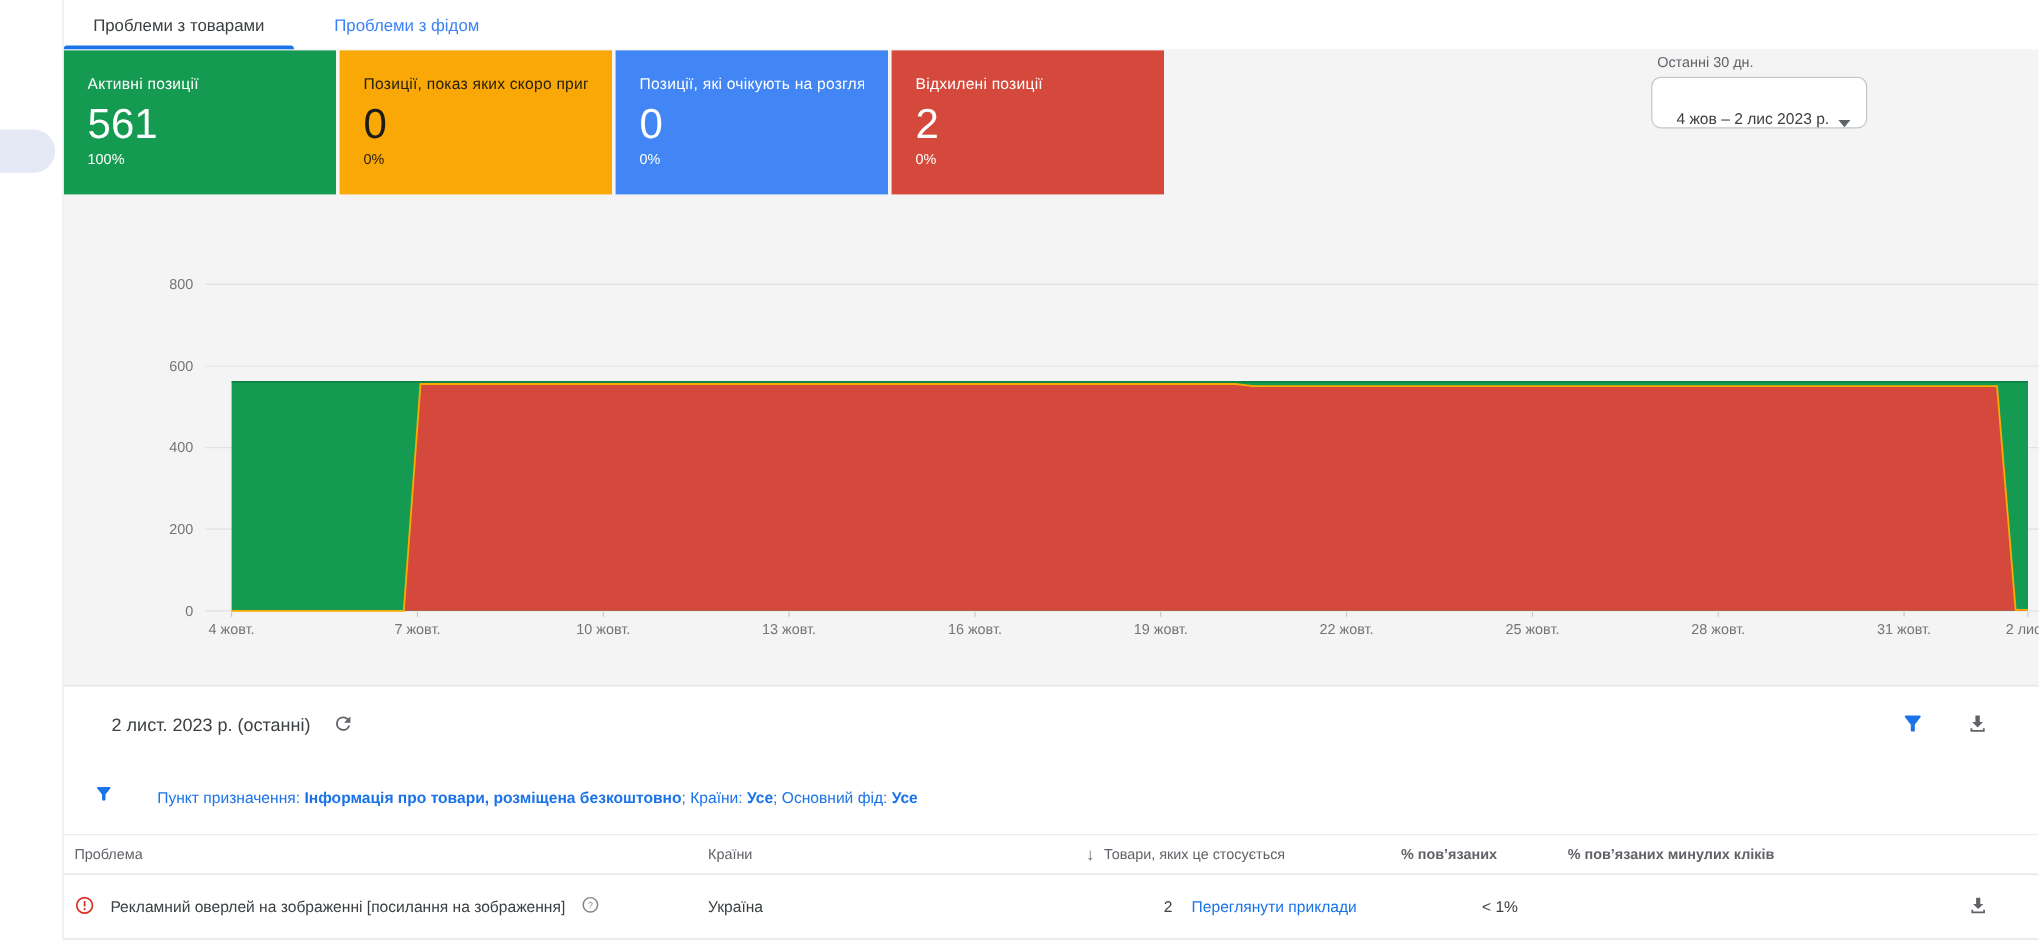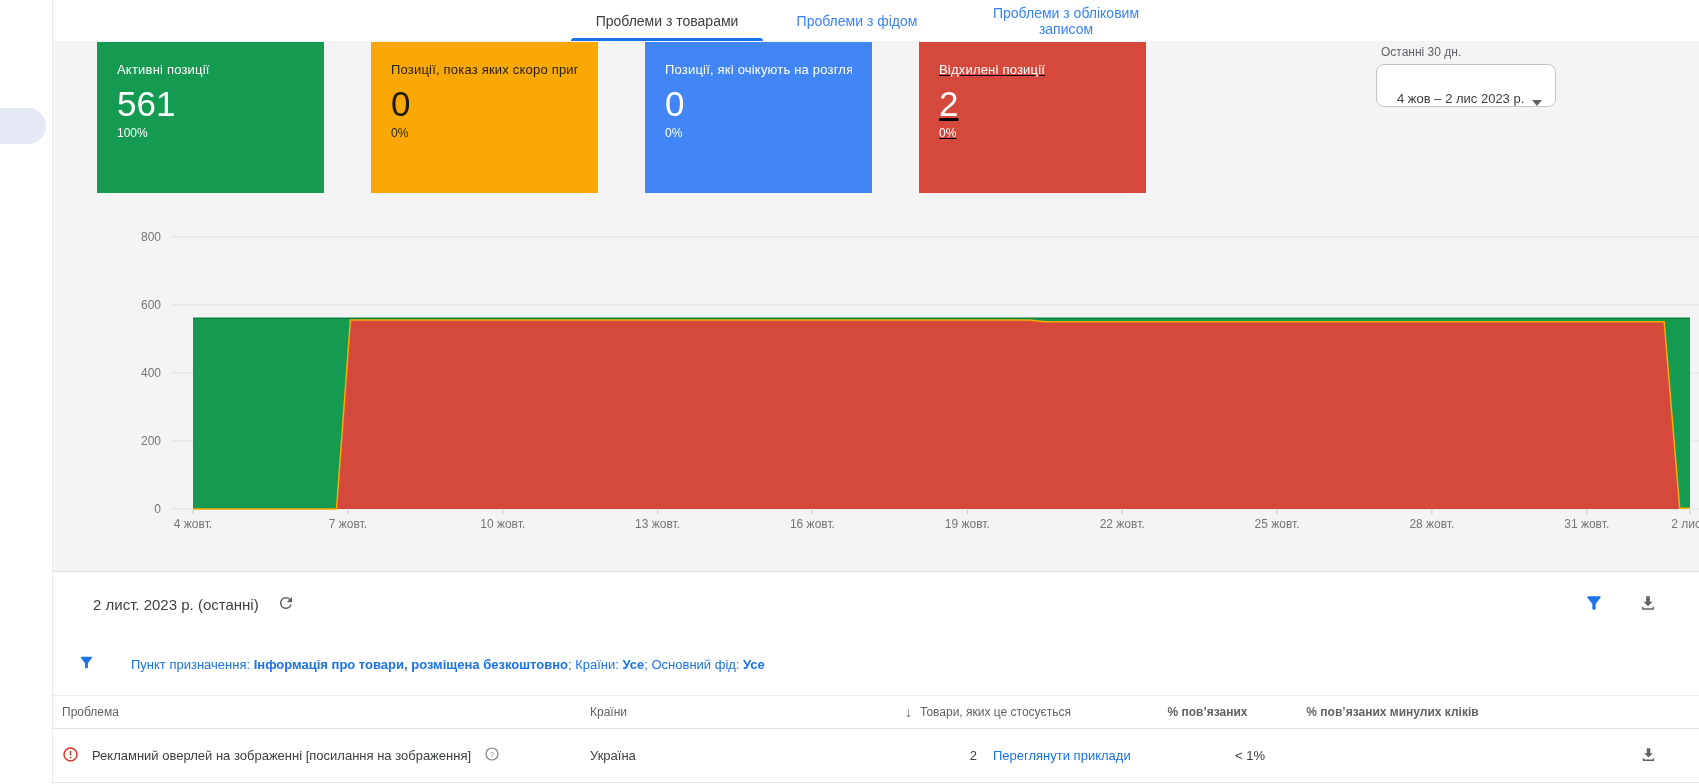--- a/index.html
+++ b/index.html
@@ -5,36 +5,36 @@
   * { box-sizing: border-box; margin: 0; padding: 0; }
   html,body { background:#fff; }
   body { font-family:"Liberation Sans","DejaVu Sans",sans-serif; }
   .page { position:relative; width:1699px; height:784px; overflow:hidden; background:#fff; }
 
   
   .left-rail { position:absolute; left:0; top:0; width:53px; height:784px; background:#fff; border-right:1px solid #e8eaed; z-index:3; }
   .rail-pill { position:absolute; left:0; top:108px; width:46px; height:36px; background:#e5e9f6; border-radius:0 18px 18px 0; }
 
   
-  .tabbar { position:absolute; left:53px; top:0; right:0; height:41px; background:#fff; display:flex; z-index:2;justify-content:center; }
+  .tabbar { position:absolute; left:53px; top:0; right:0; height:41px; background:#fff; display:flex; z-index:2; }
   .tab { position:relative; display:flex; align-items:center; justify-content:center; height:41px; cursor:pointer;
          font-size:14px; color:#3b82f6; text-align:center; line-height:16px; font-weight:400; }
   .tab.active { color:#3c4043; font-weight:500; }
   .tab.active::after { content:""; position:absolute; left:0; right:0; bottom:0; height:3px; background:#1a73e8; border-radius:3px 3px 0 0; }
   .tab:nth-child(1){ width:192px; }
   .tab:nth-child(2){ width:188px; }
   .tab:nth-child(3){ width:230px; }
   .tab .lbl { display:block; max-width:175px; }
 
   
   .content { position:absolute; left:53px; top:41px; right:0; height:530px; background:#f4f4f4; }
 
   
   .cards { position:absolute; left:0; top:1px; display:flex; gap:3px; }
-  .card { width:227px; height:151px; padding:20px 20px 0 20px; cursor:pointer;margin-left:44px; }
+  .card { width:227px; height:120px; padding:20px 20px 0 20px; cursor:pointer; }
   .card .c-label { font-size:13px; font-weight:500; letter-spacing:.2px; white-space:nowrap; overflow:hidden; }
   .card .c-value { font-size:35px; margin-top:9px; line-height:36px; font-weight:400; }
   .card .c-pct { font-size:12px; margin-top:4px; font-weight:500; }
   .card.light .c-label,.card.light .c-value,.card.light .c-pct { color:#fff; }
   .card.dark .c-label,.card.dark .c-pct { color:#241e10; }
   .card.dark .c-value { color:#1c1b17; }
 
   
   .date-widget { position:absolute; right:143px; top:4px; width:180px; }
   .date-caption { font-size:12px; color:#5f6368; margin-left:5px; }
@@ -87,44 +87,41 @@
     <div class="rail-pill"></div>
   </div>
 
   <div class="tabbar">
     <div class="tab active">
       <span class="lbl">Проблеми з товарами</span>
     </div>
     <div class="tab">
       <span class="lbl">Проблеми з фідом</span>
     </div>
-    <div class="tab">
-      <span class="lbl">Проблеми з обліковим записом</span>
-    </div>
   </div>
 
   <div class="content">
 
     <div class="cards">
       <div class="card light" style="background: rgb(21, 154, 82);">
         <div class="c-label">Активні позиції</div>
         <div class="c-value">561</div>
         <div class="c-pct">100%</div>
       </div>
       <div class="card dark" style="background: rgb(249, 168, 6);">
         <div class="c-label">Позиції, показ яких скоро прип…</div>
         <div class="c-value">0</div>
         <div class="c-pct">0%</div>
       </div>
       <div class="card light" style="background: rgb(66, 133, 244);">
         <div class="c-label">Позиції, які очікують на розгляд</div>
         <div class="c-value">0</div>
         <div class="c-pct">0%</div>
       </div>
-      <div class="card light" style="background: rgb(213, 73, 60); text-decoration: underline;">
+      <div class="card light" style="background: rgb(213, 73, 60);">
         <div class="c-label">Відхилені позиції</div>
         <div class="c-value">2</div>
         <div class="c-pct">0%</div>
       </div>
     </div>
 
     <div class="date-widget">
       <div class="date-caption">Останні 30 дн.</div>
       <div class="date-select">
         <span class="val">4 жов – 2 лис 2023 р.</span>

